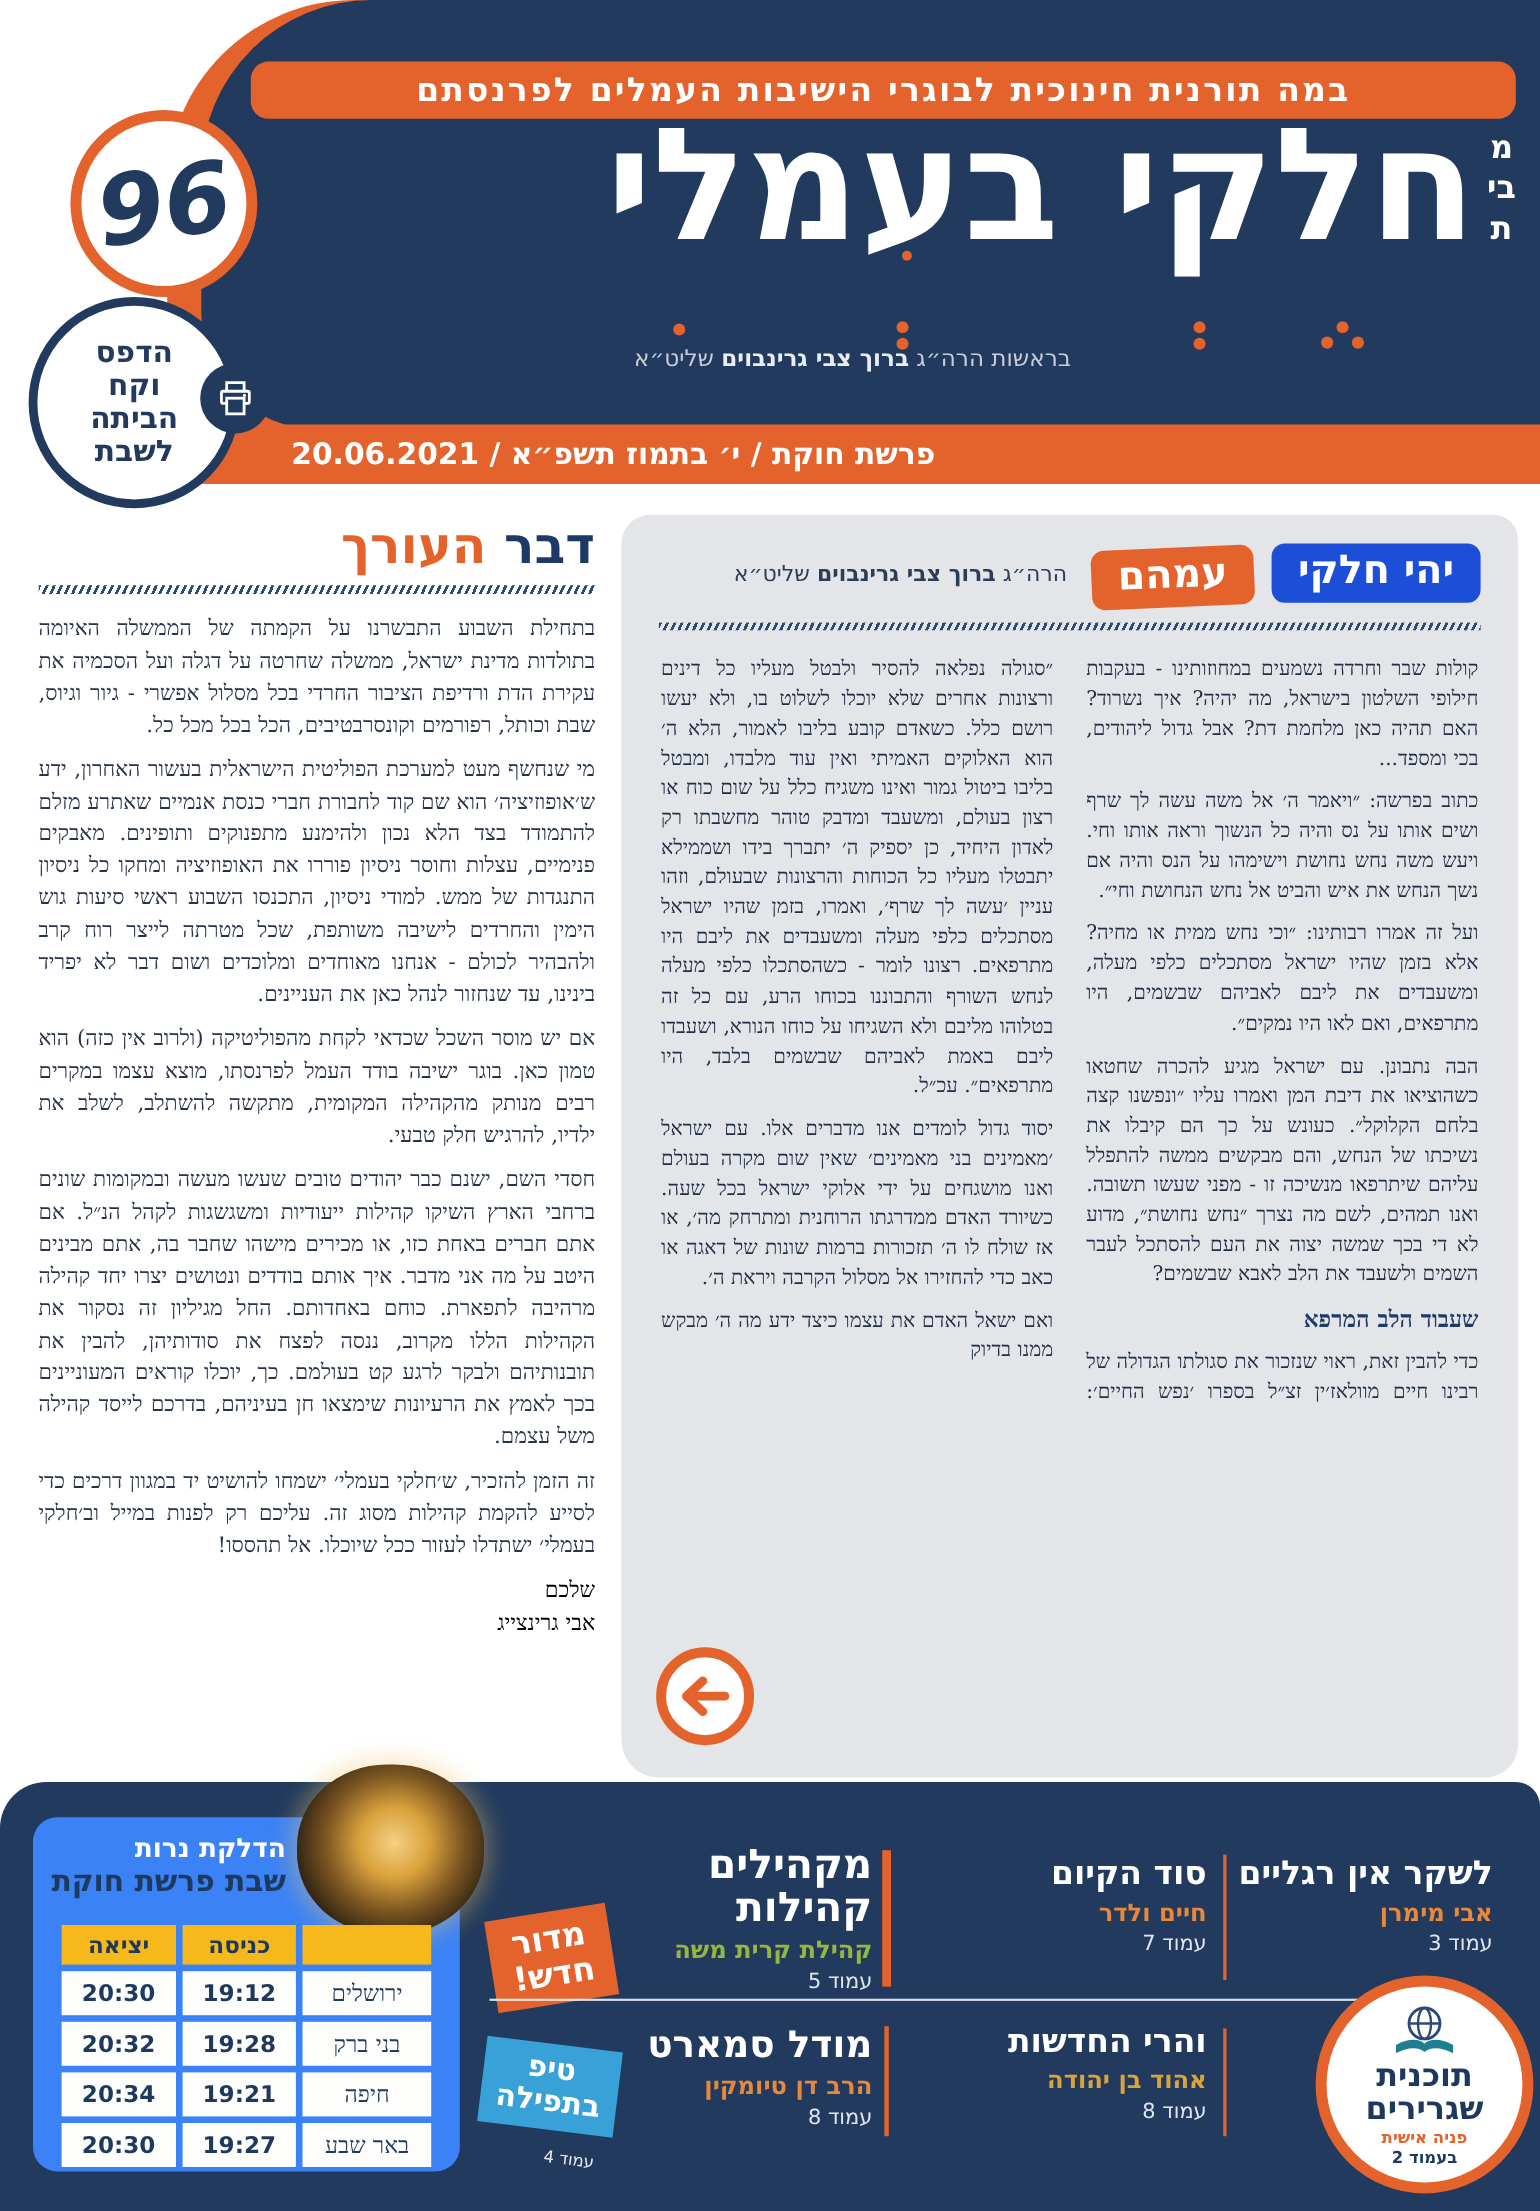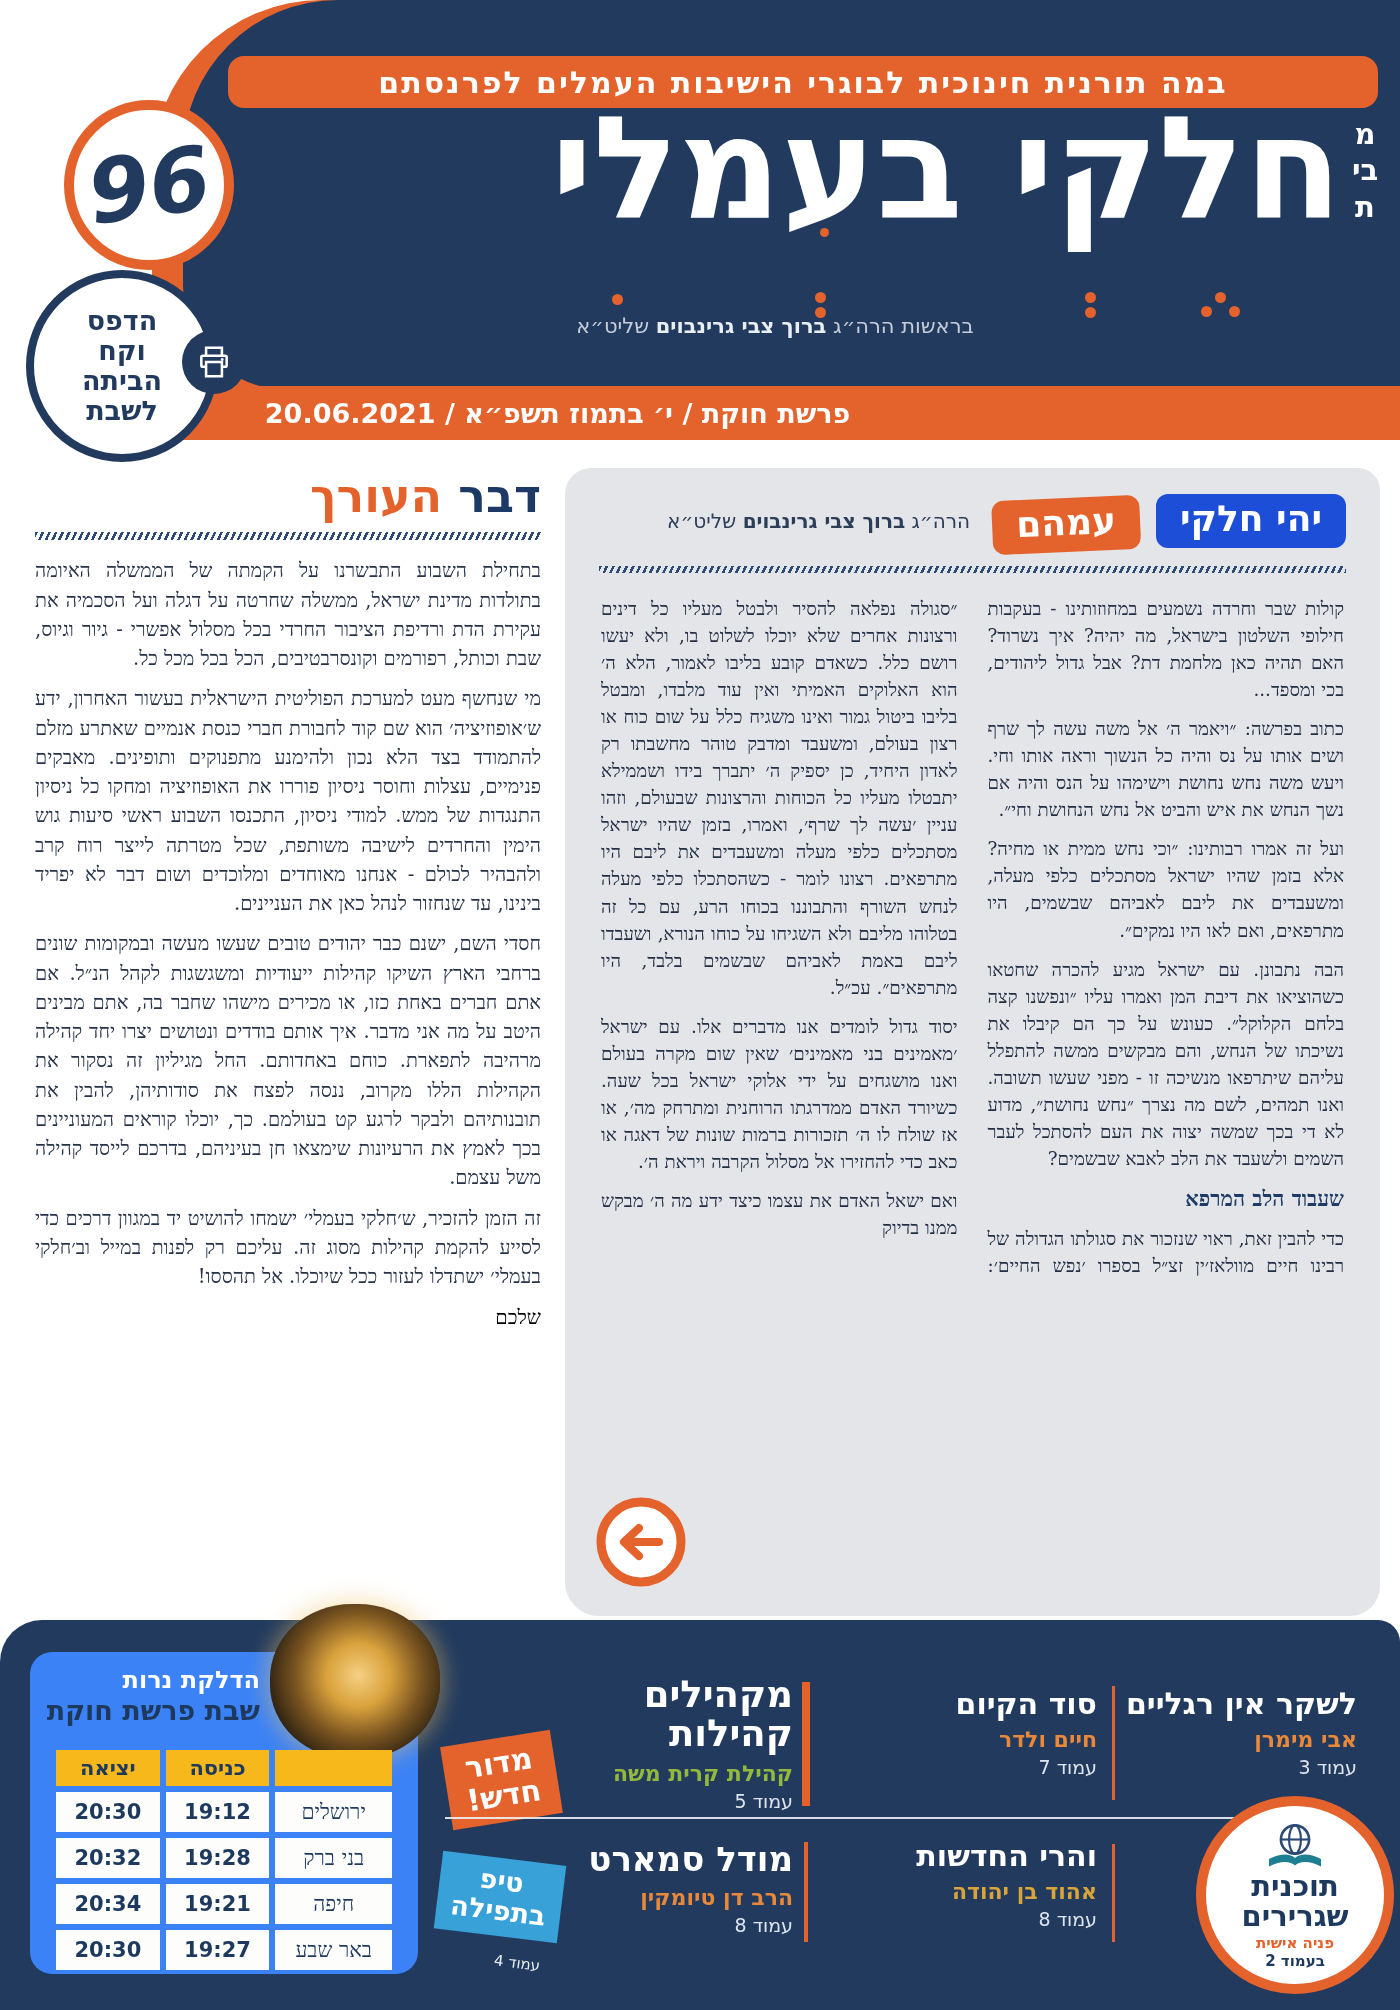--- a/index.html
+++ b/index.html
@@ -158,23 +158,25 @@
   </div>
 
   <div class="editorial">
     <div class="ed-title">
       <span class="w1">דבר</span>
       <span class="w2">העורך</span>
     </div>
     <div class="hatch"></div>
     <p>בתחילת השבוע התבשרנו על הקמתה של הממשלה האיומה בתולדות מדינת ישראל, ממשלה שחרטה על דגלה ועל הסכמיה את עקירת הדת ורדיפת הציבור החרדי בכל מסלול אפשרי - גיור וגיוס, שבת וכותל, רפורמים וקונסרבטיבים, הכל בכל מכל כל.</p>
     <p>מי שנחשף מעט למערכת הפוליטית הישראלית בעשור האחרון, ידע ש׳אופוזיציה׳ הוא שם קוד לחבורת חברי כנסת אנמיים שאתרע מזלם להתמודד בצד הלא נכון ולהימנע מתפנוקים ותופינים. מאבקים פנימיים, עצלות וחוסר ניסיון פוררו את האופוזיציה ומחקו כל ניסיון התנגדות של ממש. למודי ניסיון, התכנסו השבוע ראשי סיעות גוש הימין והחרדים לישיבה משותפת, שכל מטרתה לייצר רוח קרב ולהבהיר לכולם - אנחנו מאוחדים ומלוכדים ושום דבר לא יפריד בינינו, עד שנחזור לנהל כאן את העניינים.</p>
+    <p>אם יש מוסר השכל שכדאי לקחת מהפוליטיקה (ולרוב אין כזה) הוא טמון כאן. בוגר ישיבה בודד העמל לפרנסתו, מוצא עצמו במקרים רבים מנותק מהקהילה המקומית, מתקשה להשתלב, לשלב את ילדיו, להרגיש חלק טבעי.</p>
     <p>חסדי השם, ישנם כבר יהודים טובים שעשו מעשה ובמקומות שונים ברחבי הארץ השיקו קהילות ייעודיות ומשגשגות לקהל הנ״ל. אם אתם חברים באחת כזו, או מכירים מישהו שחבר בה, אתם מבינים היטב על מה אני מדבר. איך אותם בודדים ונטושים יצרו יחד קהילה מרהיבה לתפארת. כוחם באחדותם. החל מגיליון זה נסקור את הקהילות הללו מקרוב, ננסה לפצח את סודותיהן, להבין את תובנותיהם ולבקר לרגע קט בעולמם. כך, יוכלו קוראים המעוניינים בכך לאמץ את הרעיונות שימצאו חן בעיניהם, בדרכם לייסד קהילה משל עצמם.</p>
     <p>זה הזמן להזכיר, ש׳חלקי בעמלי׳ ישמחו להושיט יד במגוון דרכים כדי לסייע להקמת קהילות מסוג זה. עליכם רק לפנות במייל וב׳חלקי בעמלי׳ ישתדלו לעזור ככל שיוכלו. אל תהססו!</p>
     <div class="sign">שלכם</div>
+    <div class="sign">אבי גרינצייג</div>
   </div>
 
   <div class="article-card">
     <div class="art-head">
       <span class="pill pill-navy">יהי חלקי</span>
       <span class="pill pill-orange">עמהם</span>
       <span class="byline">
         <span>הרה״ג</span>
         <span class="nm">ברוך צבי גרינבוים</span>
         <span>שליט״א</span>

